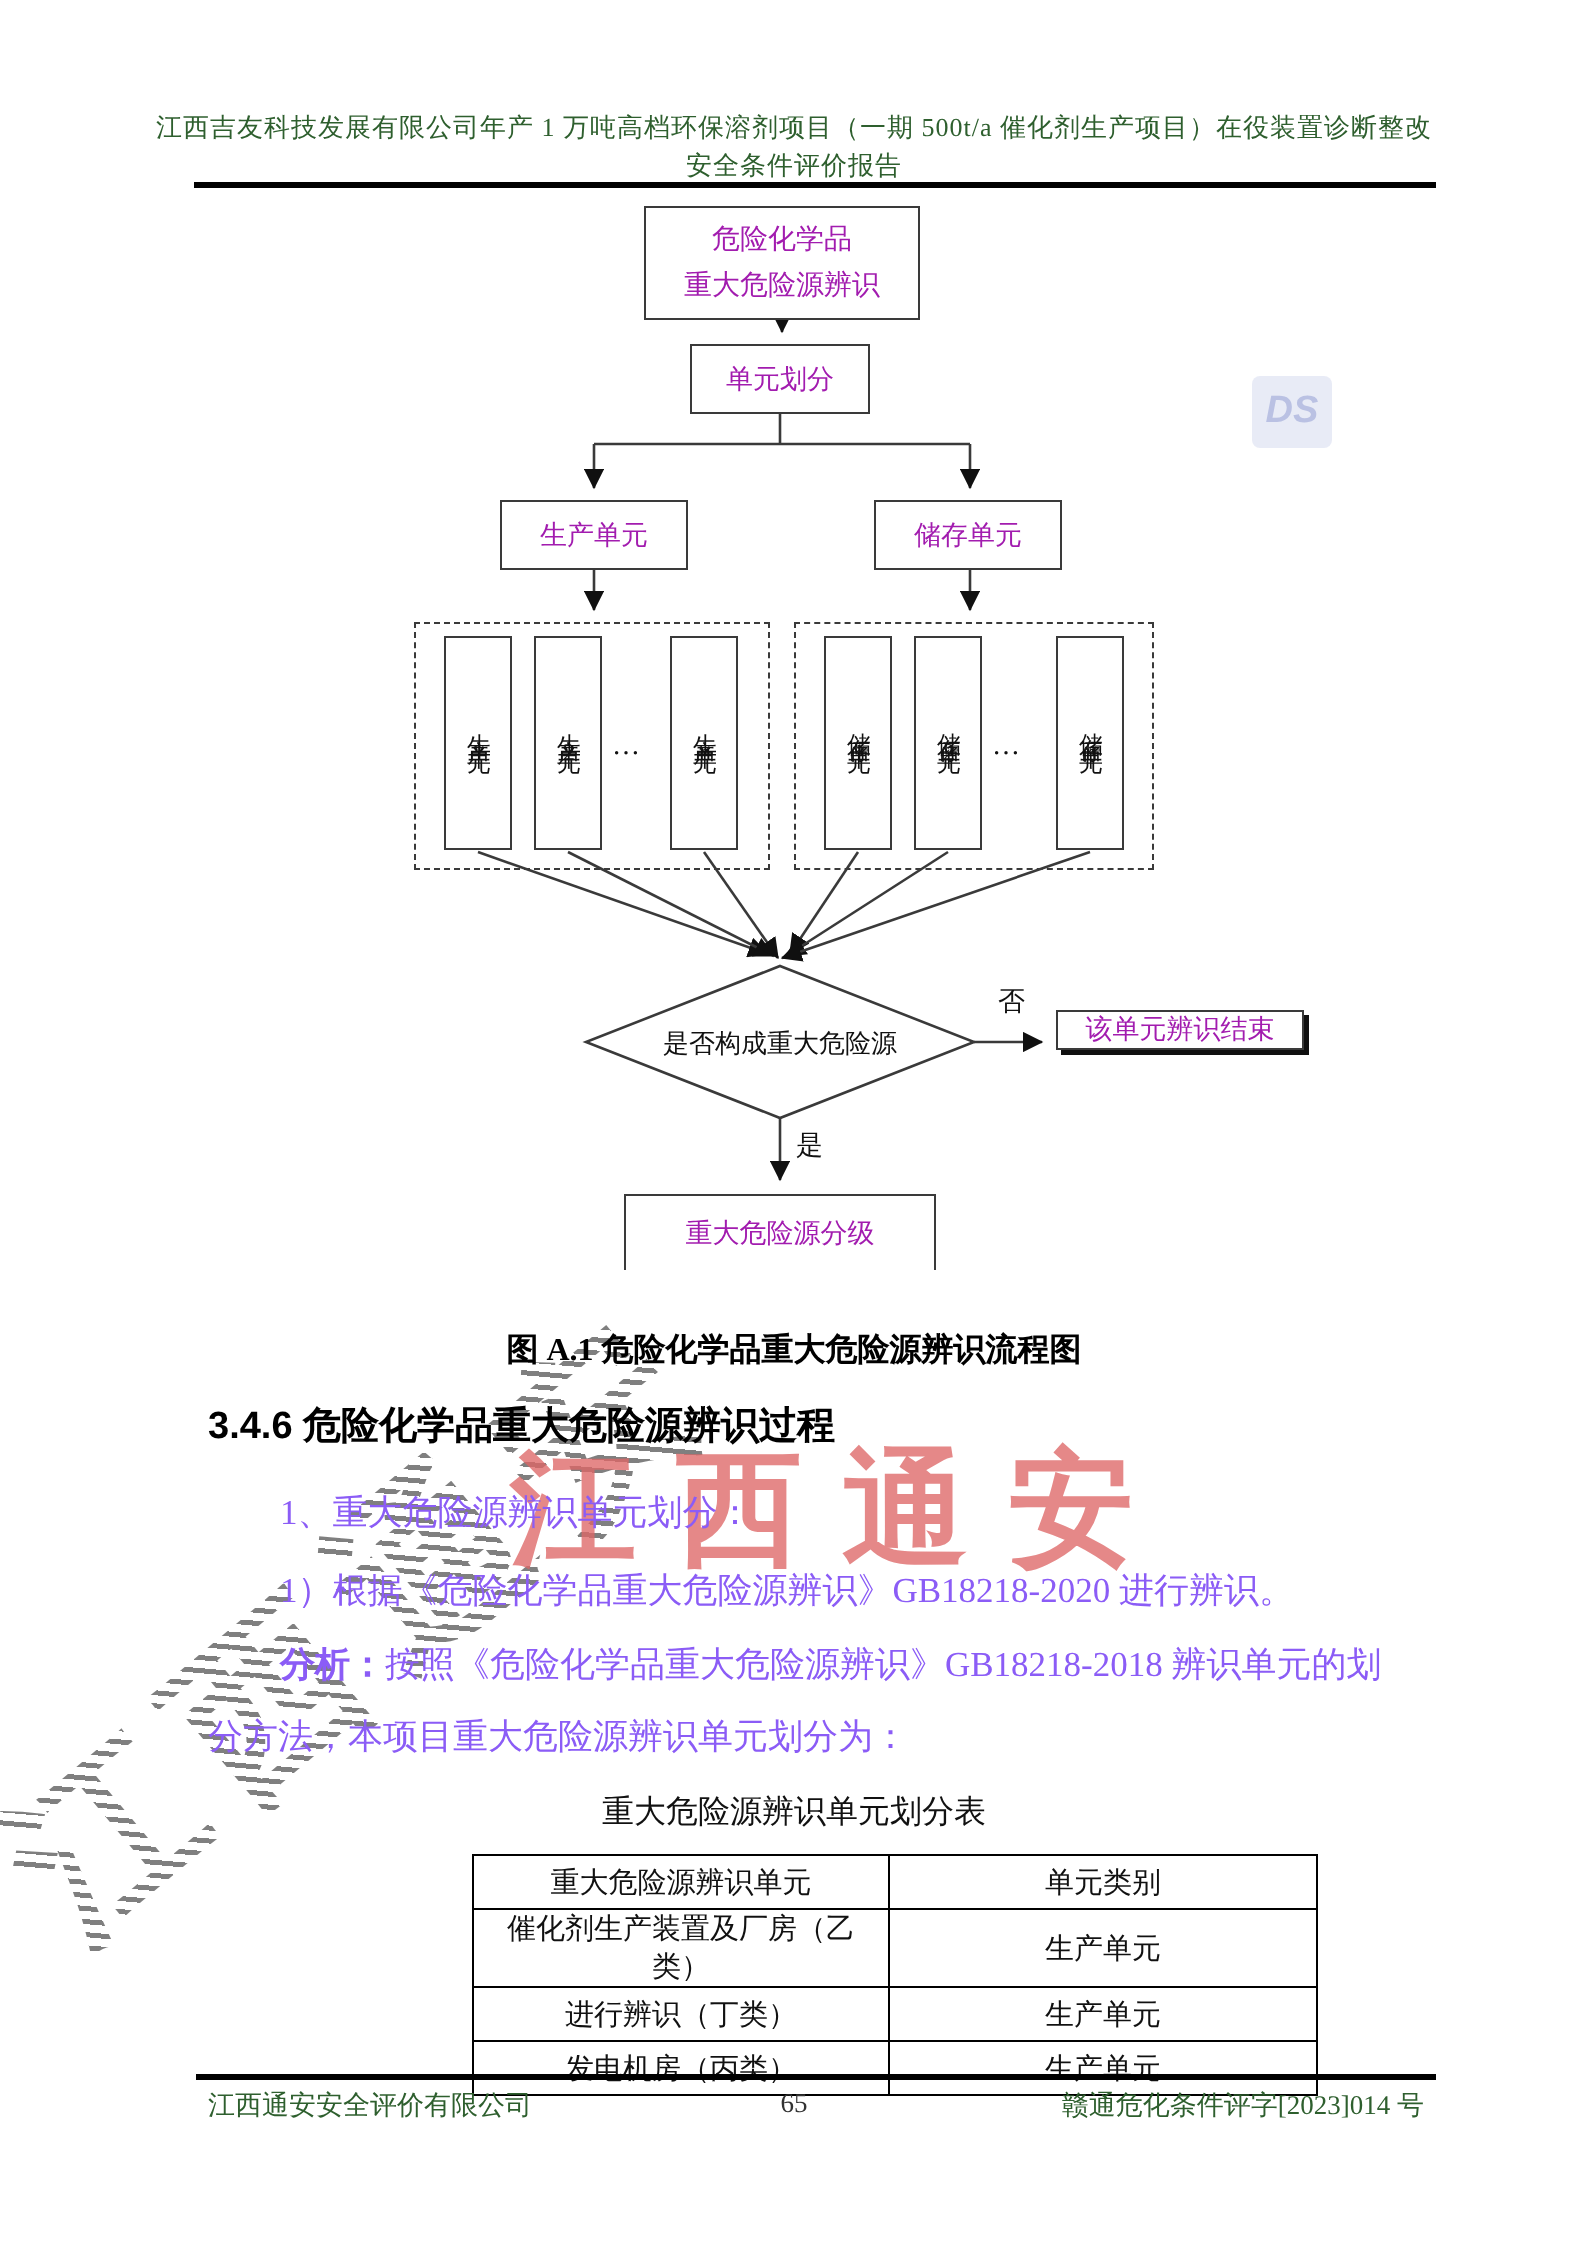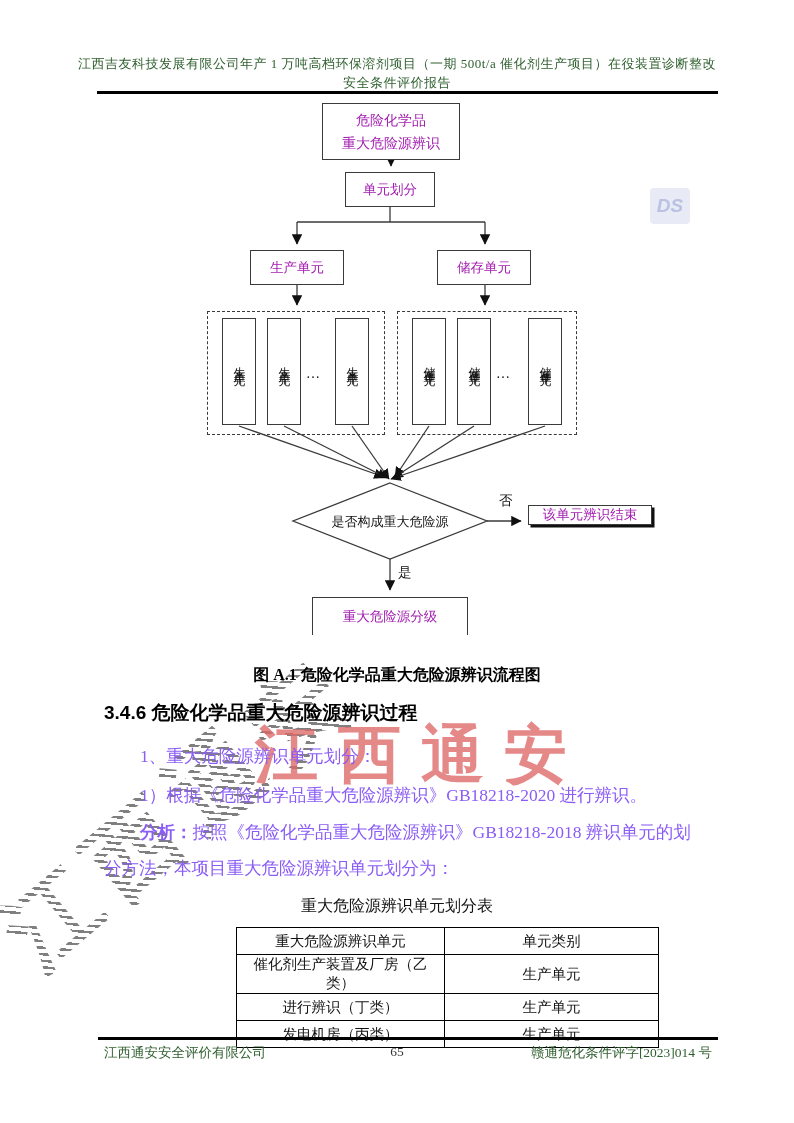--- a/index.html
+++ b/index.html
@@ -67,21 +67,21 @@
     font-size:19px;color:rgba(148,158,212,.55);
   }
 </style>
 </head>
 <body>
 
 <div class="page">
 
   <div class="abs wm-diag" style="left:58px;top:872px;">江西通安</div>
   <div class="abs wm-red" style="left:255px;top:712px;">江西通安</div>
-  <div class="abs stamp" style="left:626px;top:188px;width:40px;height:36px;margin-left:24px;">DS</div>
+  <div class="abs stamp" style="left:626px;top:188px;width:40px;height:36px;">DS</div>
 
   <div class="abs hdr-line" style="top:55px;">江西吉友科技发展有限公司年产 1 万吨高档环保溶剂项目（一期 500t/a 催化剂生产项目）在役装置诊断整改</div>
   <div class="abs hdr-line" style="top:74px;">安全条件评价报告</div>
   <div class="abs rule" style="left:97px;top:91px;width:621px;height:3px;"></div>
 
   <svg class="abs" style="left:0;top:0;" width="794" height="700" viewBox="0 0 794 700">
     <defs>
       <marker id="arw" markerWidth="9" markerHeight="8" refX="7.5" refY="4" orient="auto">
         <path d="M0,0 L8,4 L0,8 z" fill="#101010"></path>
       </marker>

